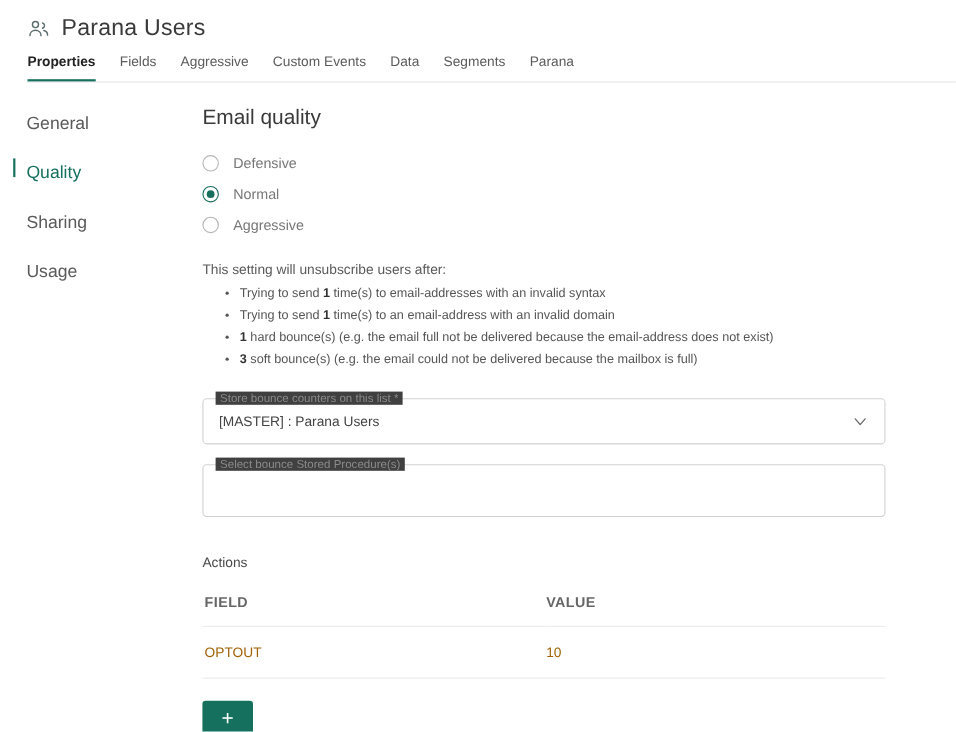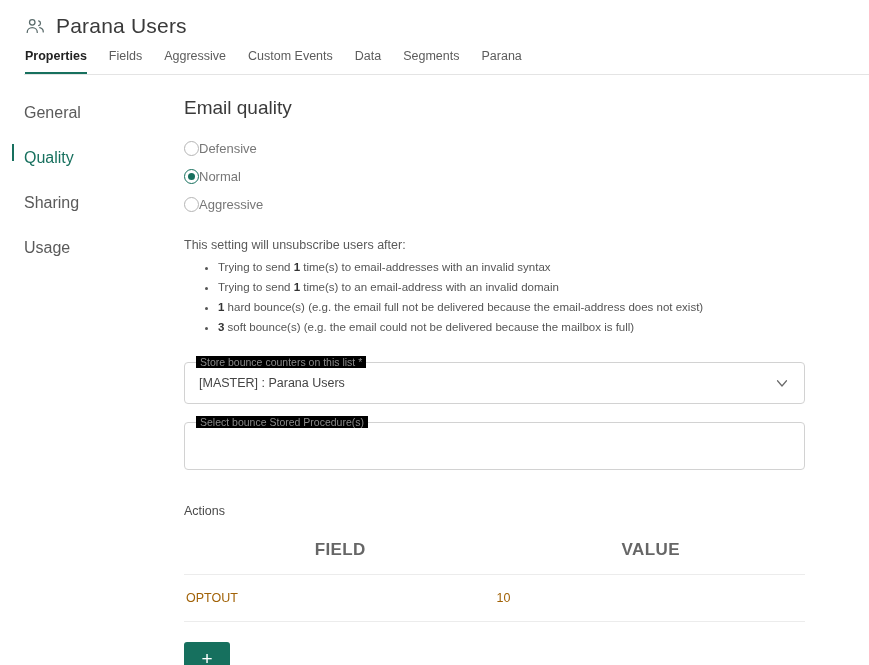--- a/index.html
+++ b/index.html
@@ -76,21 +76,21 @@
   .content { flex: 1; padding: 22px 64px 0 42px; }
 
   .section-title {
     font-size: 19px;
     color: #3a3a3a;
     font-weight: 400;
     margin: 0 0 22px 0;
   }
 
   
-  .radio-row { display: flex; align-items: center; margin-bottom: 13px; }
+  .radio-row { display: flex; align-items: center; gap: 13px; margin-bottom: 13px; }
   .radio {
     width: 15px; height: 15px;
     border: 1px solid #b5b5b5;
     border-radius: 50%;
     position: relative;
     flex: 0 0 15px;
     cursor: pointer;
     background: #fff;
   }
   .radio.checked { border-color: #17705e; }
@@ -124,21 +124,21 @@
     margin-top: 26px;
     display: flex;
     align-items: center;
     padding: 0 14px;
     background: #fff;
   }
   .field.tall { height: 48px; margin-top: 18px; }
   .field-legend {
     position: absolute;
     top: -7px; left: 11px;
-    background: #000000;
+    background: #404040;
     padding: 0 4px;
     font-size: 10.5px;
     color: #8a8a8a;
     white-space: nowrap;
   }
   .field-value { font-size: 12.5px; color: #444; }
   .chev {
     position: absolute;
     right: 13px; top: 50%;
     transform: translateY(-50%);
@@ -148,22 +148,22 @@
   }
 
   .actions-label { font-size: 12.5px; color: #4a4a4a; margin: 34px 0 0 0; }
 
   table.actions-table {
     width: 100%;
     border-collapse: collapse;
     margin-top: 18px;
   }
   table.actions-table th {
-    text-align: center;
-    font-size: 17px;
+    text-align: left;
+    font-size: 13px;
     color: #666;
     font-weight: bold;
     letter-spacing: .4px;
     padding: 4px 0 14px 2px;
     border-bottom: 1px solid #ececec;
   }
   table.actions-table td {
     font-size: 12.5px;
     color: #a16207;
     padding: 16px 0 16px 2px;

